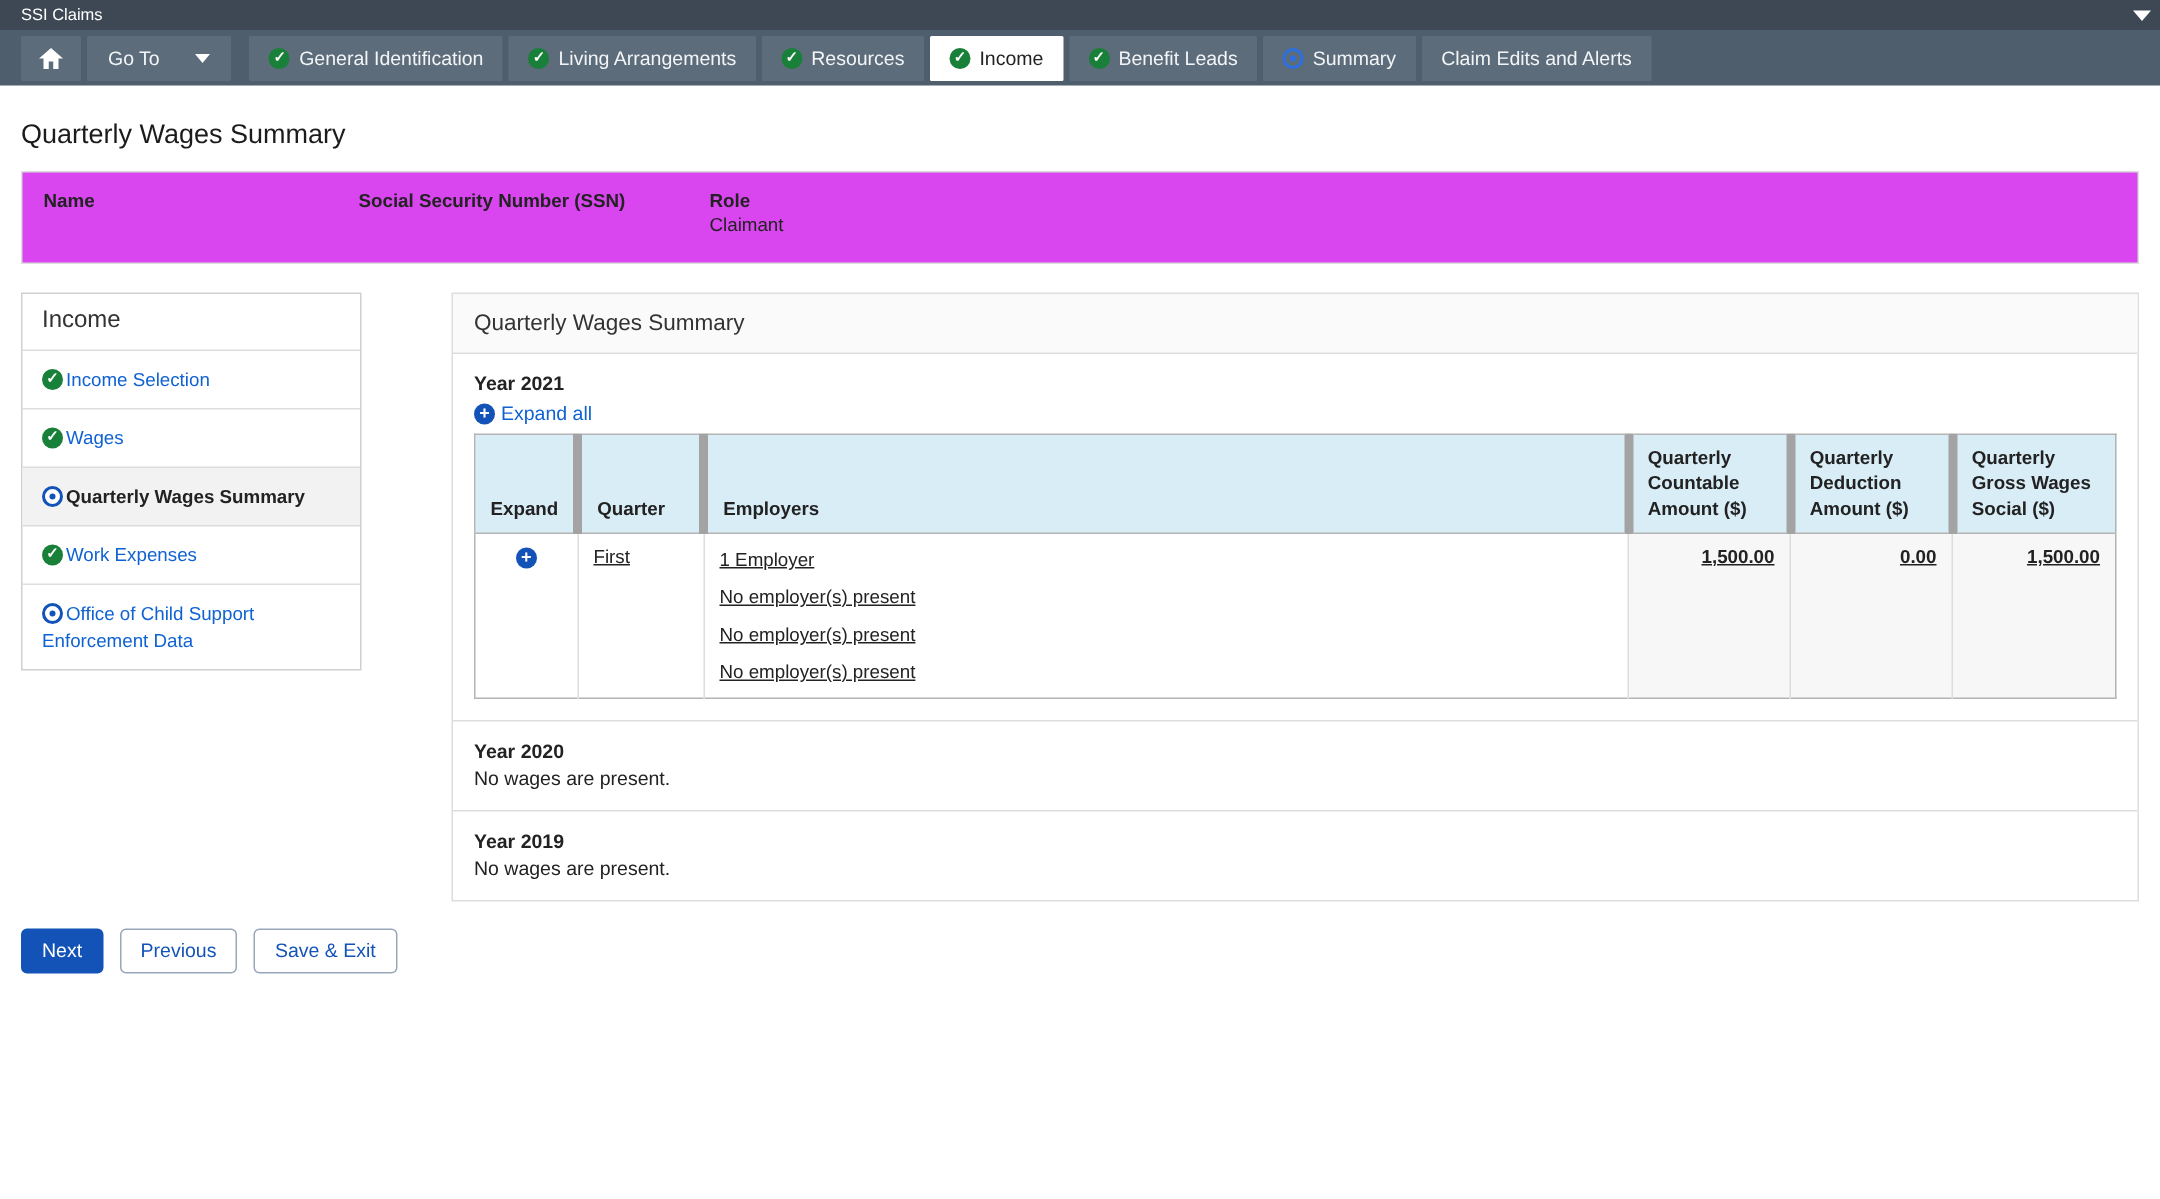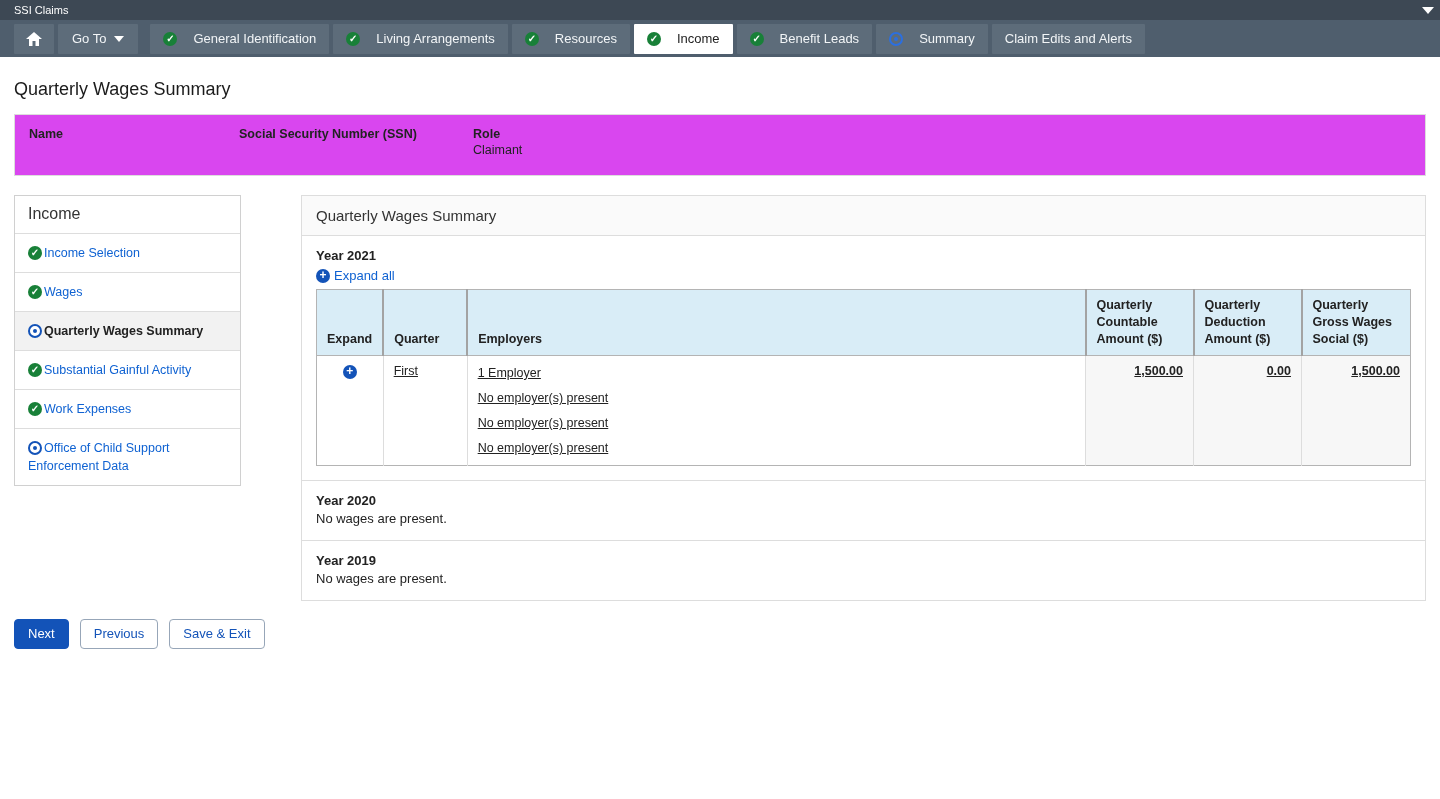--- a/index.html
+++ b/index.html
@@ -31,25 +31,25 @@
     border-top:7px solid #fff;display:inline-block;
   }
   
   .navbar{
     height:37px;background:var(--navbar-bg);display:flex;align-items:center;
     padding:0 14px;gap:4px;
   }
   .nav-btn{
     height:30px;background:var(--tab-bg);border:none;color:#f2f5f7;
     font-family:inherit;font-size:13px;display:inline-flex;align-items:center;
-    padding:0 13px;cursor:pointer;gap:16px;border-radius:1px;
+    padding:0 13px;cursor:pointer;gap:6px;border-radius:1px;
   }
   .nav-btn.selected{background:var(--tab-selected-bg);color:#222;}
   .nav-btn.home{padding:0 12px;}
-  .nav-btn.goto{padding:0 14px;gap:8px;margin-right:8px;}
+  .nav-btn.goto{padding:0 14px;gap:24px;margin-right:8px;}
   .nav-btn .caret-sm{
     width:0;height:0;border-left:5px solid transparent;border-right:5px solid transparent;
     border-top:6px solid #fff;display:inline-block;
   }
   
   .icon-check{
     display:inline-block;width:14px;height:14px;background:var(--success-green);
     border-radius:50%;position:relative;flex:0 0 auto;vertical-align:-3px;
   }
   .icon-check::after{
@@ -113,21 +113,21 @@
   .expand-all{
     color:var(--link-blue);font-size:13px;text-decoration:none;display:inline-flex;
     align-items:center;gap:4px;margin:2px 0 6px;cursor:pointer;
   }
   .empty-text{font-size:13px;color:#222;margin-top:2px;}
   
   .wages-table{border-collapse:collapse;width:100%;border:1px solid #b4b4b4;}
   .wages-table th{
     background:var(--table-header-bg);font-weight:bold;text-align:left;
     vertical-align:bottom;padding:7px 10px;font-size:12.5px;line-height:17px;
-    border-left:2px solid #a3a3a3;border-bottom:1px solid #b4b4b4;height:60px;
+    border-left:6px solid #a3a3a3;border-bottom:1px solid #b4b4b4;height:60px;
   }
   .wages-table th:first-child{border-left:none;}
   .wages-table td{
     vertical-align:top;padding:8px 10px;font-size:12.5px;border-left:1px solid #ddd;
     background:#fff;
     text-decoration:underline;
   }
   .wages-table td:first-child{border-left:none;text-align:center;}
   .wages-table td.amount{background:#f7f7f7;text-align:right;font-weight:bold;}
   .employer-line{line-height:18px;margin-bottom:7px;}
@@ -212,21 +212,20 @@
       </div>
     </div>
 
   <div class="content-row">
     <aside class="sidebar">
       <div class="sidebar-header">Income</div>
       <ul class="sidebar-list" id="sidebar-list">
           <li class="sidebar-item"><span class="icon-check"></span><span class="lbl">Income Selection</span></li>
           <li class="sidebar-item"><span class="icon-check"></span><span class="lbl">Wages</span></li>
           <li class="sidebar-item current"><span class="icon-target on-light"></span><span class="lbl">Quarterly Wages Summary</span></li>
-          <li class="sidebar-item"><span class="icon-check"></span><span class="lbl">Substantial Gainful Activity</span></li>
           <li class="sidebar-item"><span class="icon-check"></span><span class="lbl">Work Expenses</span></li>
           <li class="sidebar-item"><span class="icon-target on-light"></span><span class="lbl">Office of Child Support Enforcement Data</span></li>
         </ul>
     </aside>
 
     <section class="panel">
       <div class="panel-header">Quarterly Wages Summary</div>
       <div id="year-sections">
           <div class="year-section"><div class="year-title">Year 2021</div><a class="expand-all">
               <span class="icon-plus"></span>

